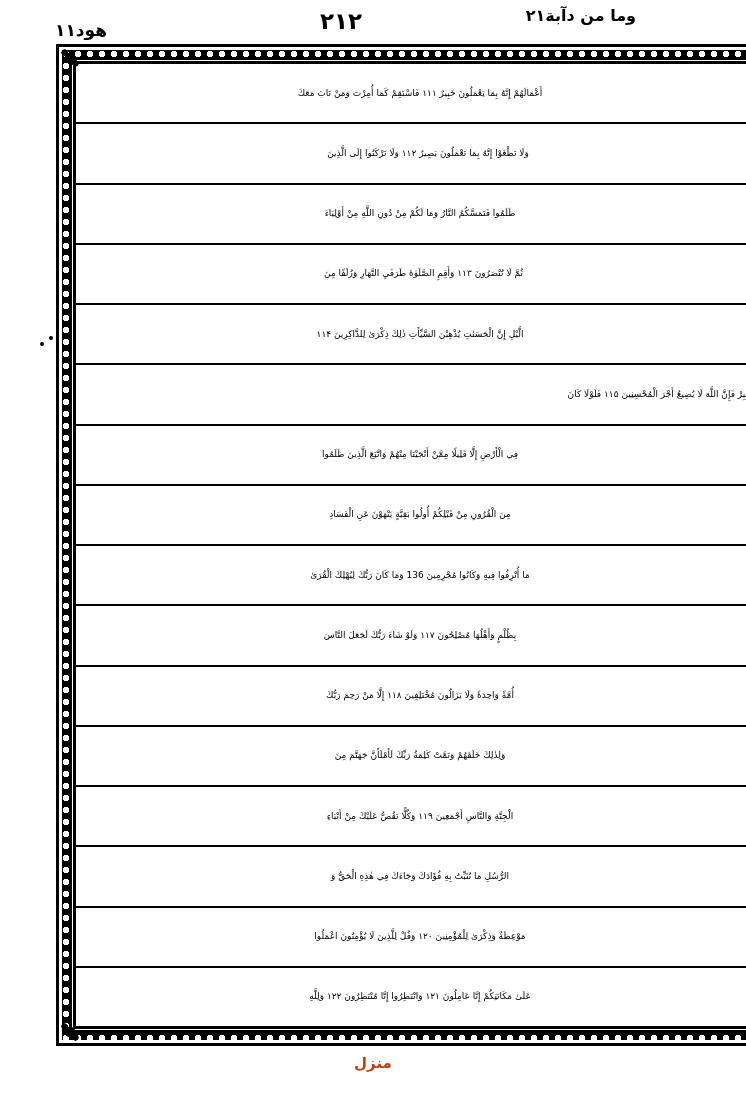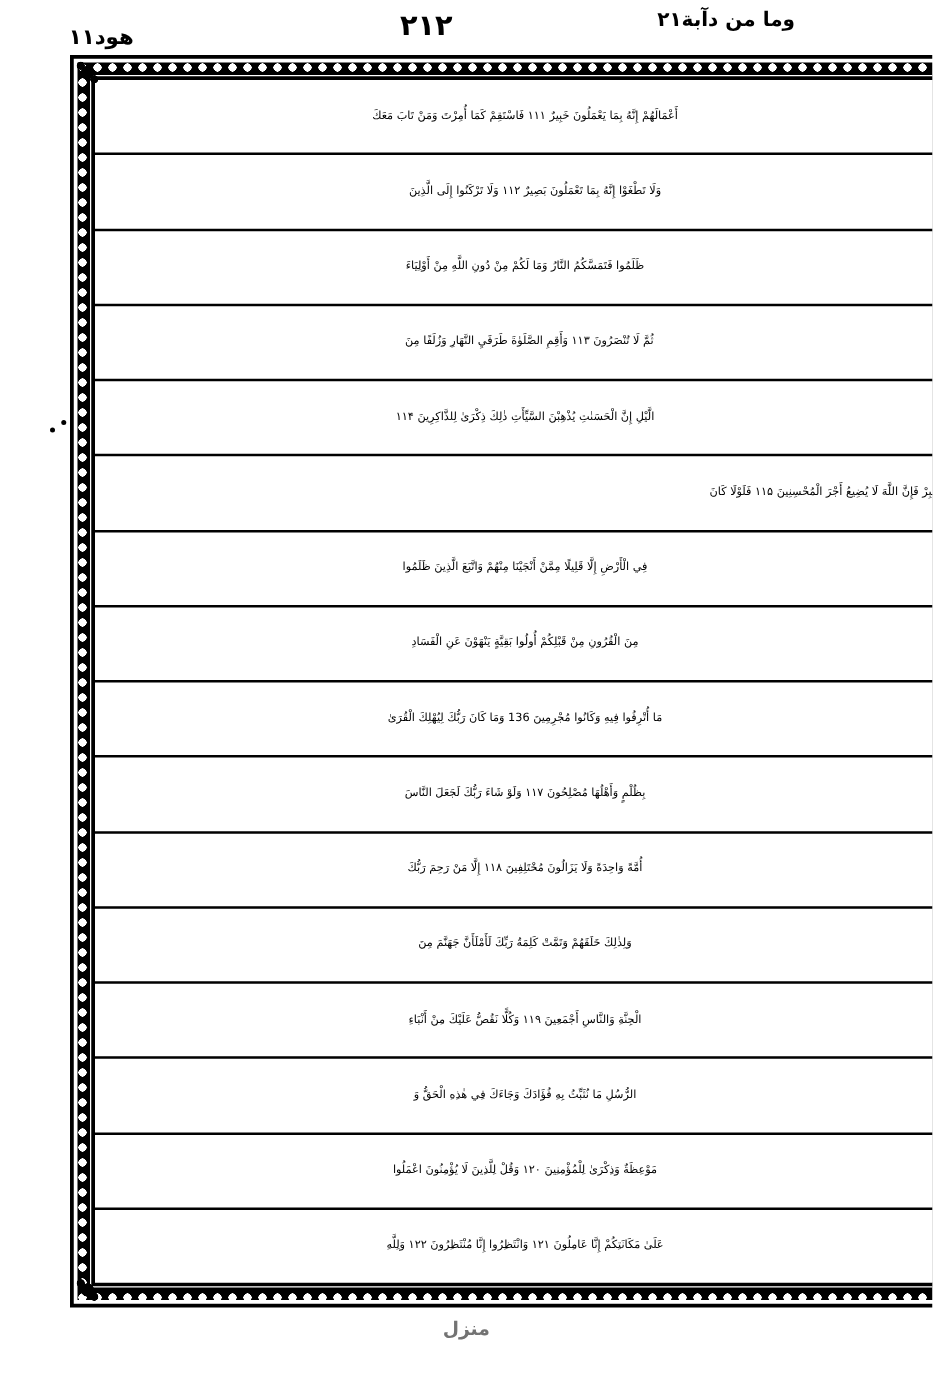--- a/index.html
+++ b/index.html
@@ -183,21 +183,21 @@
   
   .footer {
     position: absolute;
     left: 0;
     right: 0;
     top: 1054px;
     text-align: center;
     direction: rtl;
     font-size: 15px;
     font-family: "DejaVu Sans", "Liberation Sans", sans-serif;
-    color: #737373;
+    color: #c2410c;
     font-weight: 600;
   }
 </style>
 </head>
 <body>
 
 <div class="page">
 
   <div class="header-band">
     <div class="hdr hdr-surah">هود۱۱</div>

